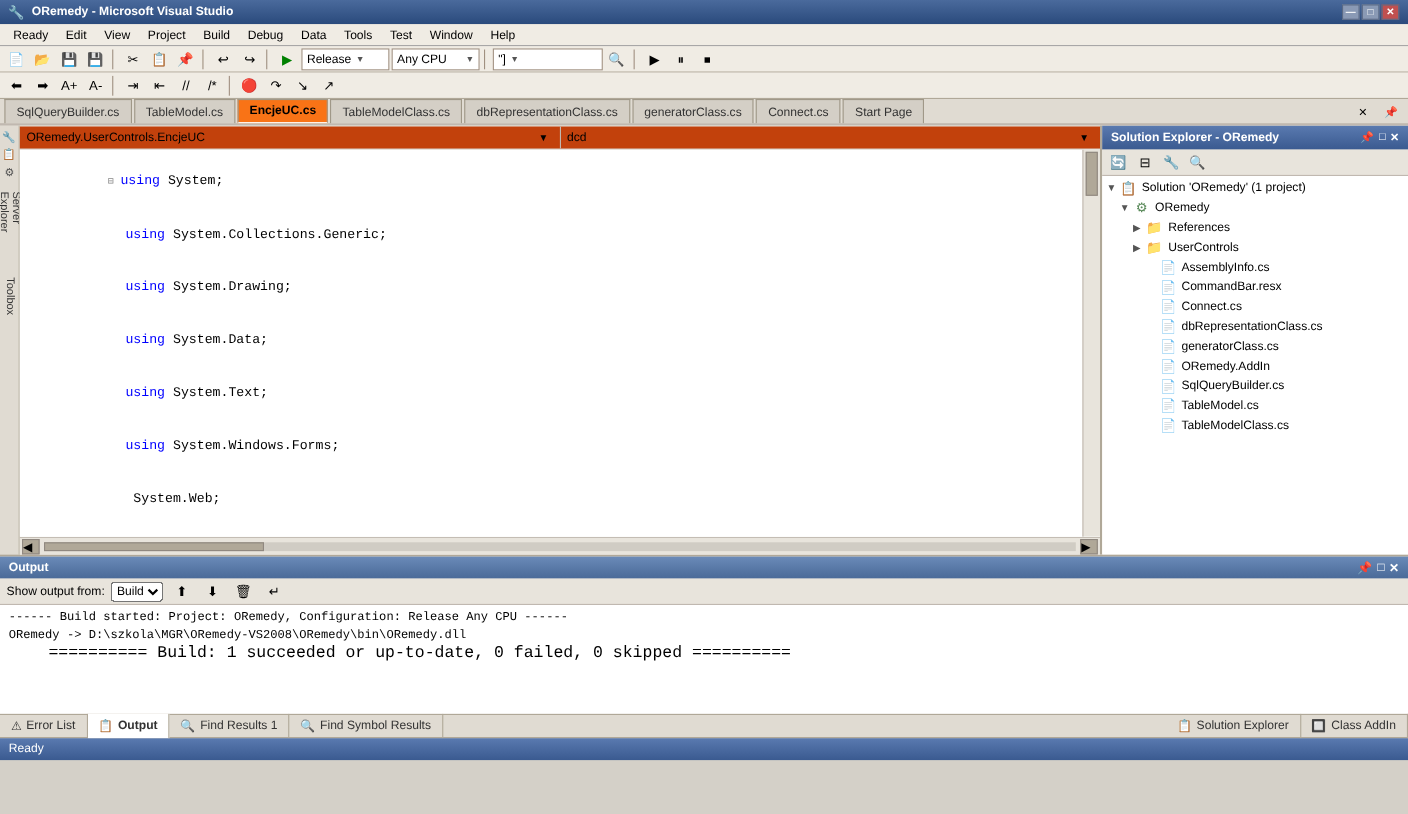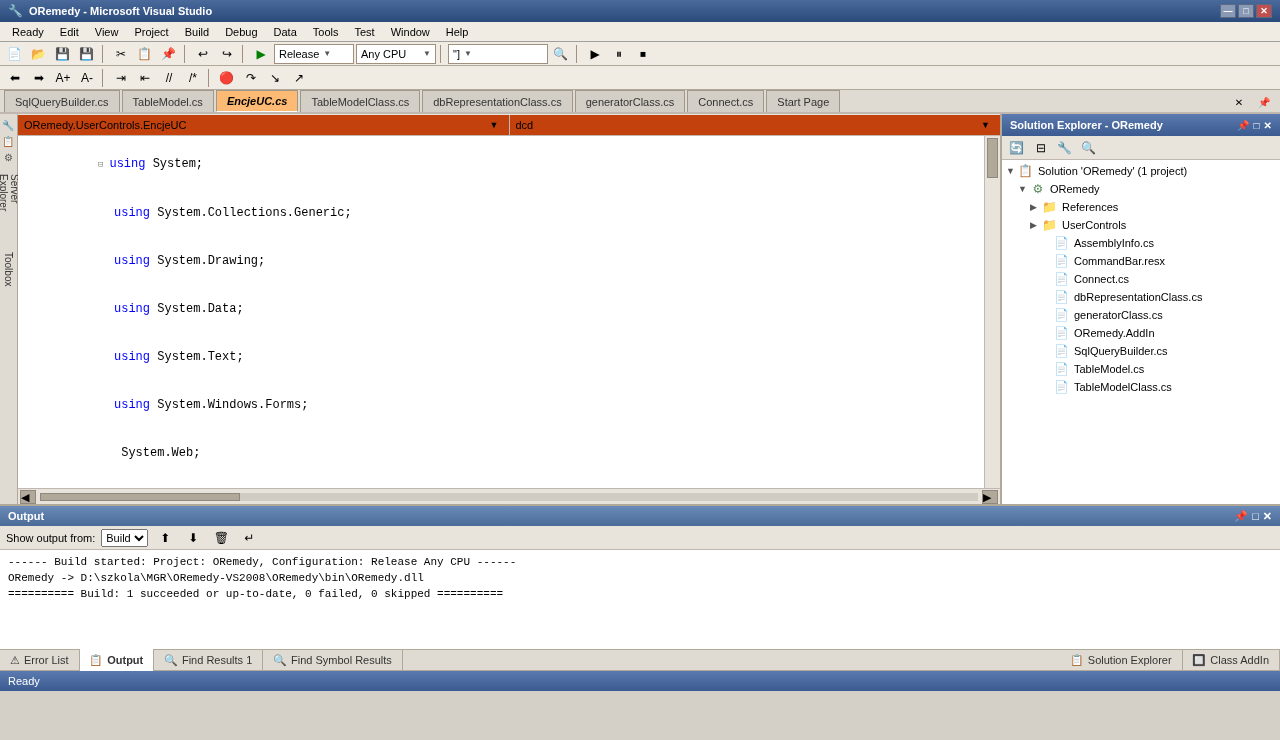--- a/index.html
+++ b/index.html
@@ -87,26 +87,25 @@
       font-size: 11px;
       cursor: pointer;
       border: 1px solid #a09888;
       border-bottom: none;
       background: #d4cfc6;
       display: flex; align-items: center;
       margin-right: 2px;
       color: #333;
     }
     .doc-tab.active {
-      background: #fdba74;
+      background: #f97316;
       border-bottom: 1px solid white;
       color: #000;
       font-weight: bold;
       z-index: 1;
-      font-style: italic;
     }
     .doc-tab-close-area {
       margin-left: auto;
       display: flex;
       gap: 4px;
       padding-right: 4px;
       align-items: center;
     }
 
     
@@ -611,21 +610,21 @@
     </select>
     <button class="toolbar-btn">⬆</button>
     <button class="toolbar-btn">⬇</button>
     <button class="toolbar-btn">🗑</button>
     <button class="toolbar-btn">↵</button>
   </div>
 
   <div id="output-content">
     <div style="font-family:'Courier New',monospace; font-size:11px;">------ Build started: Project: ORemedy, Configuration: Release Any CPU ------</div>
     <div style="font-family:'Courier New',monospace; font-size:11px;">ORemedy -&gt; D:\szkola\MGR\ORemedy-VS2008\ORemedy\bin\ORemedy.dll</div>
-    <div style="font-family:'Courier New',monospace; font-size:11px;">========== Build: 1 succeeded or up-to-date, 0 failed, 0 skipped ==========</div>
+    <div style="font-family:'Courier New',monospace; font-size:15px;margin-left:36px;">========== Build: 1 succeeded or up-to-date, 0 failed, 0 skipped ==========</div>
   </div>
 </div>
 
 <div id="output-tabs-bar" style="background:#e0dbd2; height:22px; display:flex; align-items:center; border-top:1px solid #b0a898; border-bottom:1px solid #b0a898; position:relative;">
   <div class="output-tab">
     <span>⚠</span>
     <span>Error List</span>
   </div>
   <div class="output-tab active">
     <span>📋</span>

